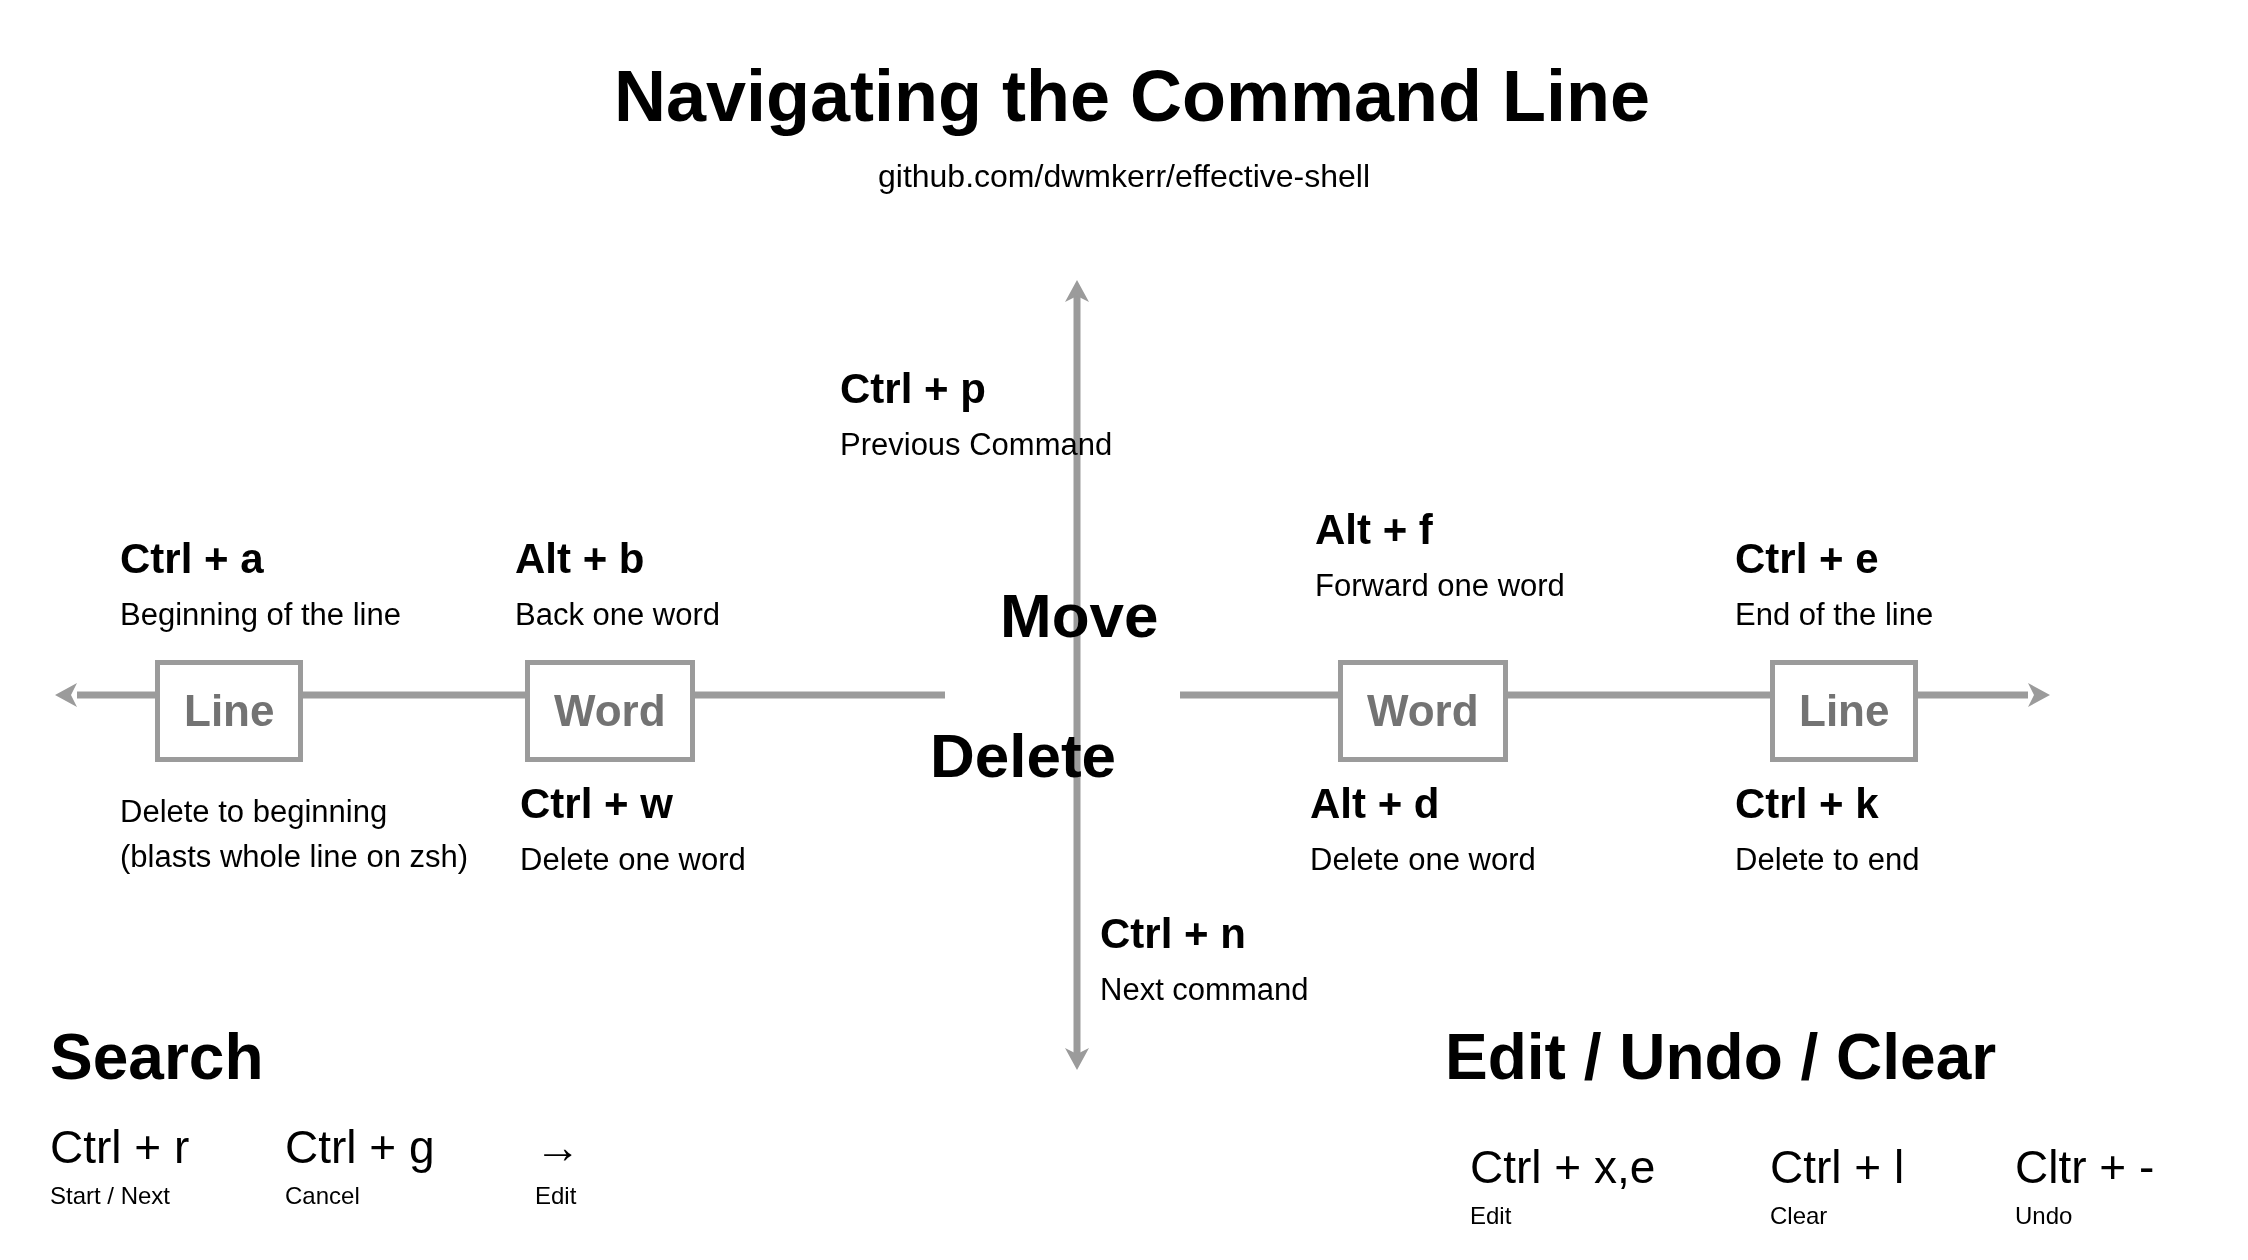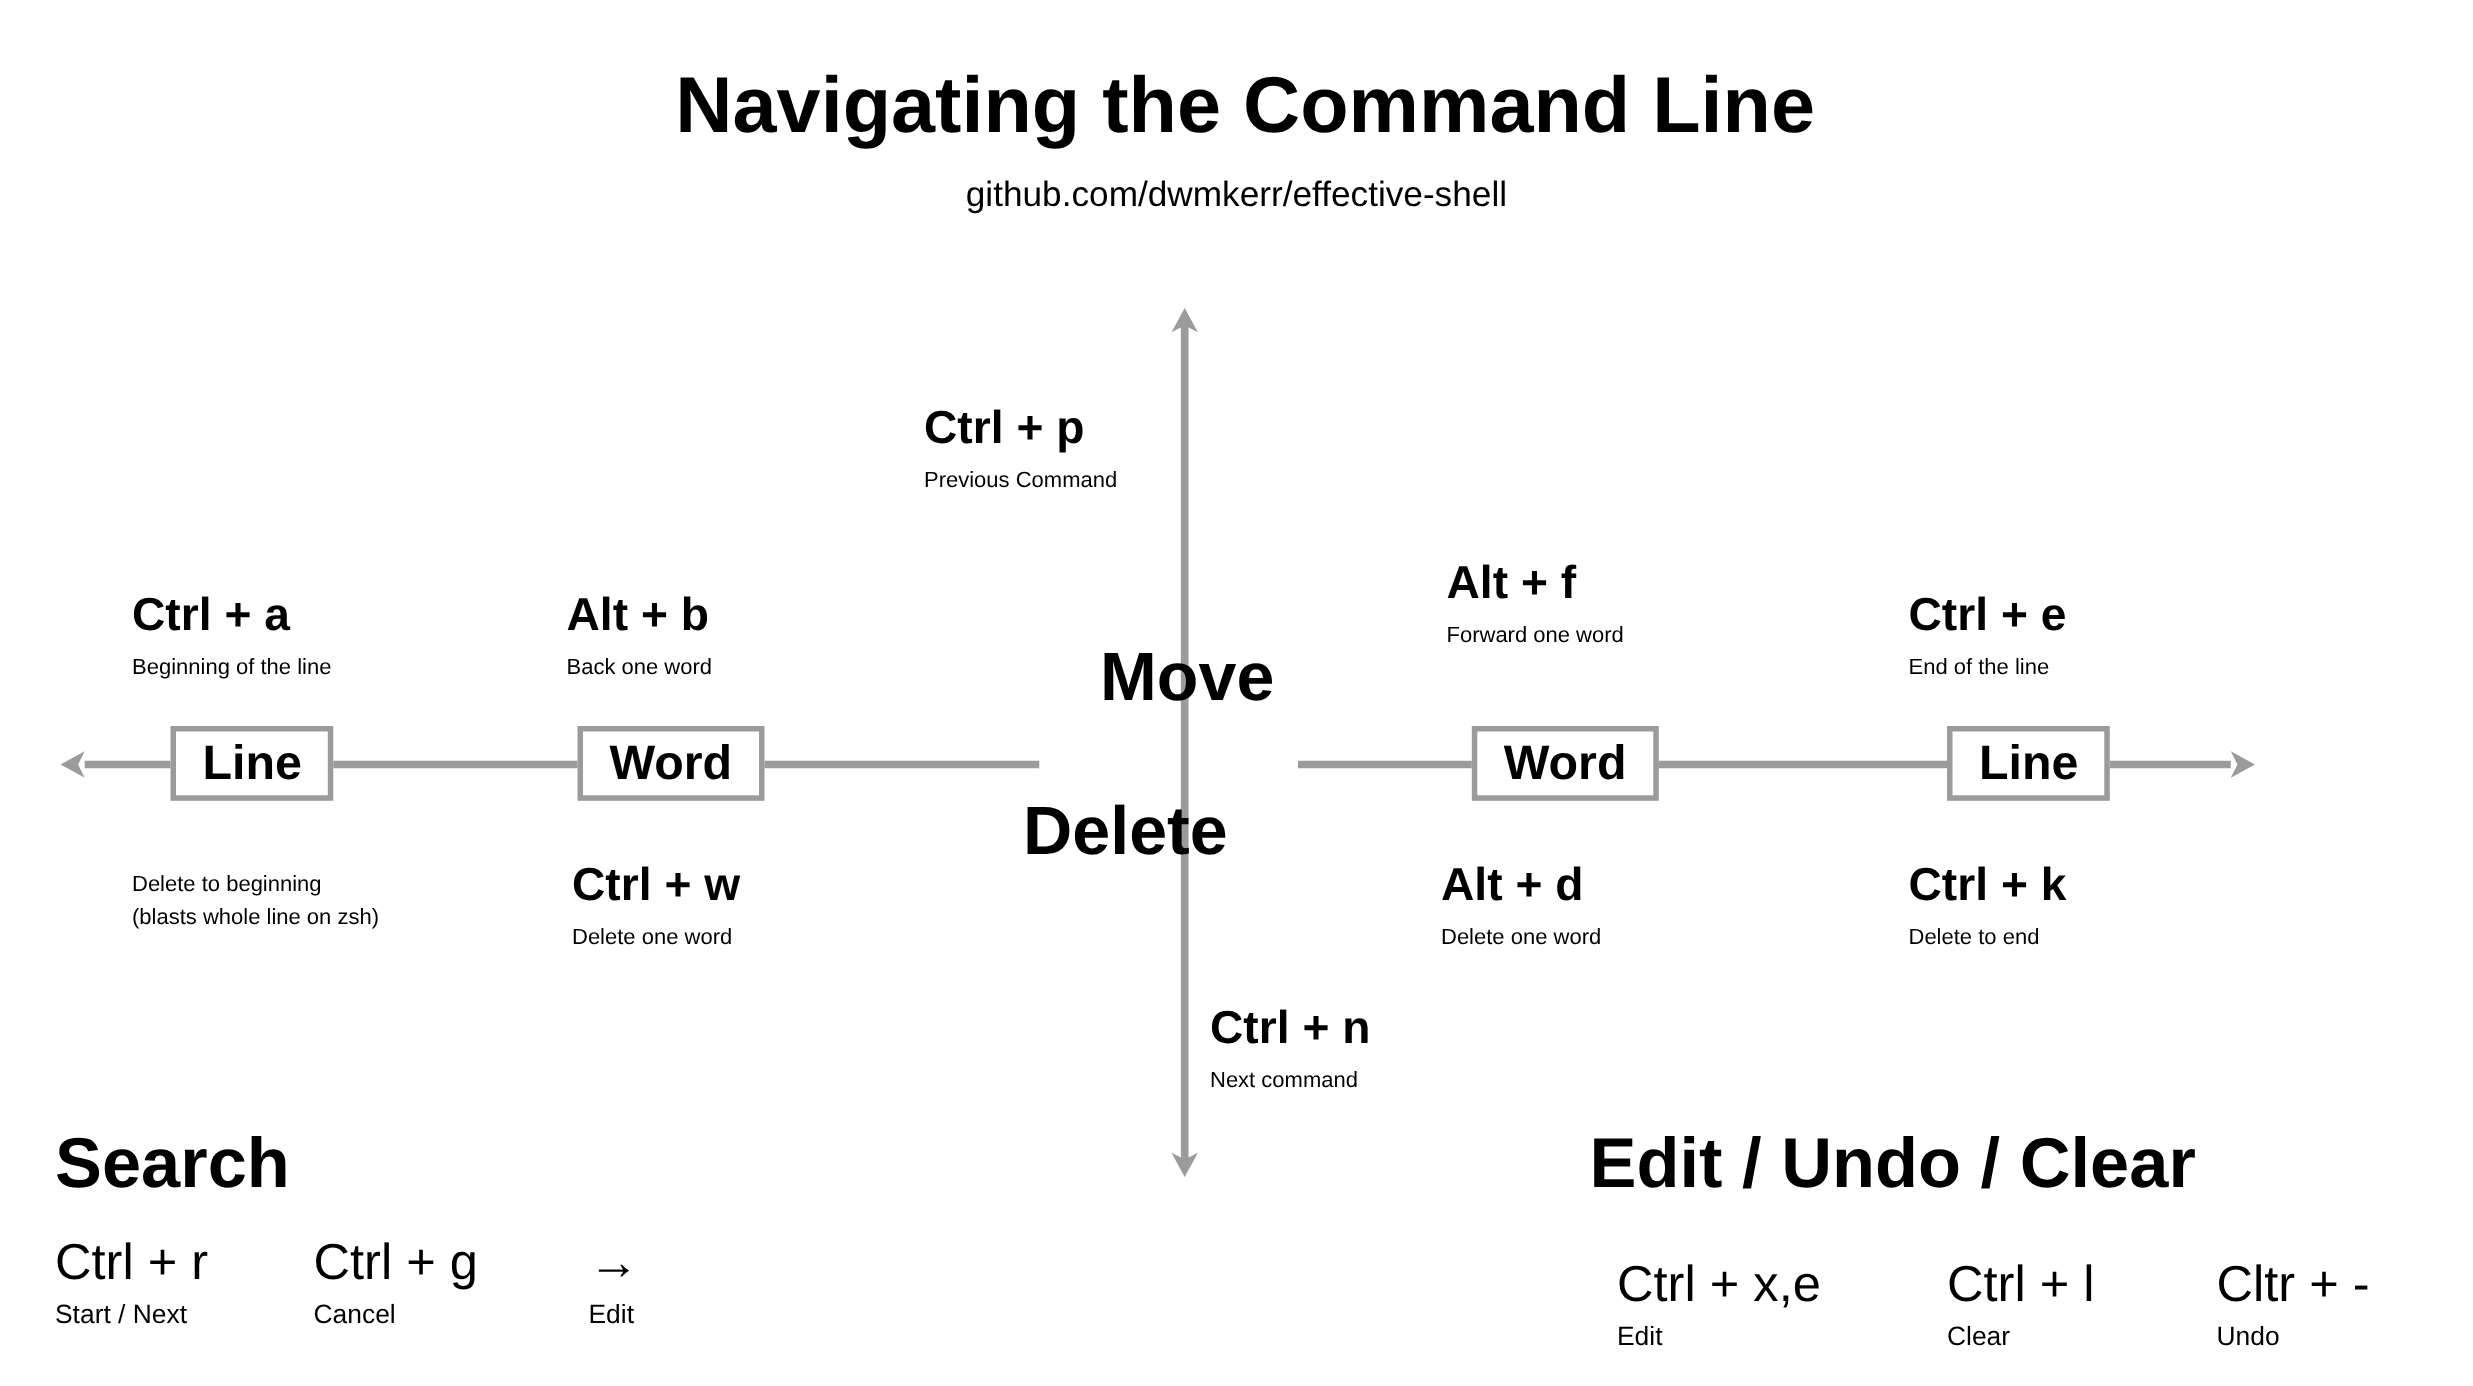--- a/index.html
+++ b/index.html
@@ -32,44 +32,44 @@
   .center-label {
     position: absolute;
     font-size: 62px;
     font-weight: 700;
   }
   .shortcut-key {
     font-size: 42px;
     font-weight: 700;
   }
   .shortcut-desc {
-    font-size: 20px;
+    font-size: 31px;
     font-weight: 400;
     margin-top: 10px;
     line-height: 1.4;
   }
   .section-heading {
     font-size: 64px;
     font-weight: 700;
   }
   .small-key {
     font-size: 46px;
     font-weight: 400;
   }
   .small-desc {
     font-size: 24px;
     margin-top: 8px;
   }
   .badge {
     position: absolute;
     border: 5px solid #9b9b9b;
-    color: #000000;
+    color: #737373;
     font-size: 44px;
     font-weight: 700;
-    padding: 4px 24px;
+    padding: 21px 24px;
     background: #fff;
   }
   .arrow-svg { position: absolute; }
   .abs { position: absolute; }
 </style>
 </head>
 <body>
 
 <div class="title">Navigating the Command Line</div>
 <div class="subtitle">github.com/dwmkerr/effective-shell</div>

